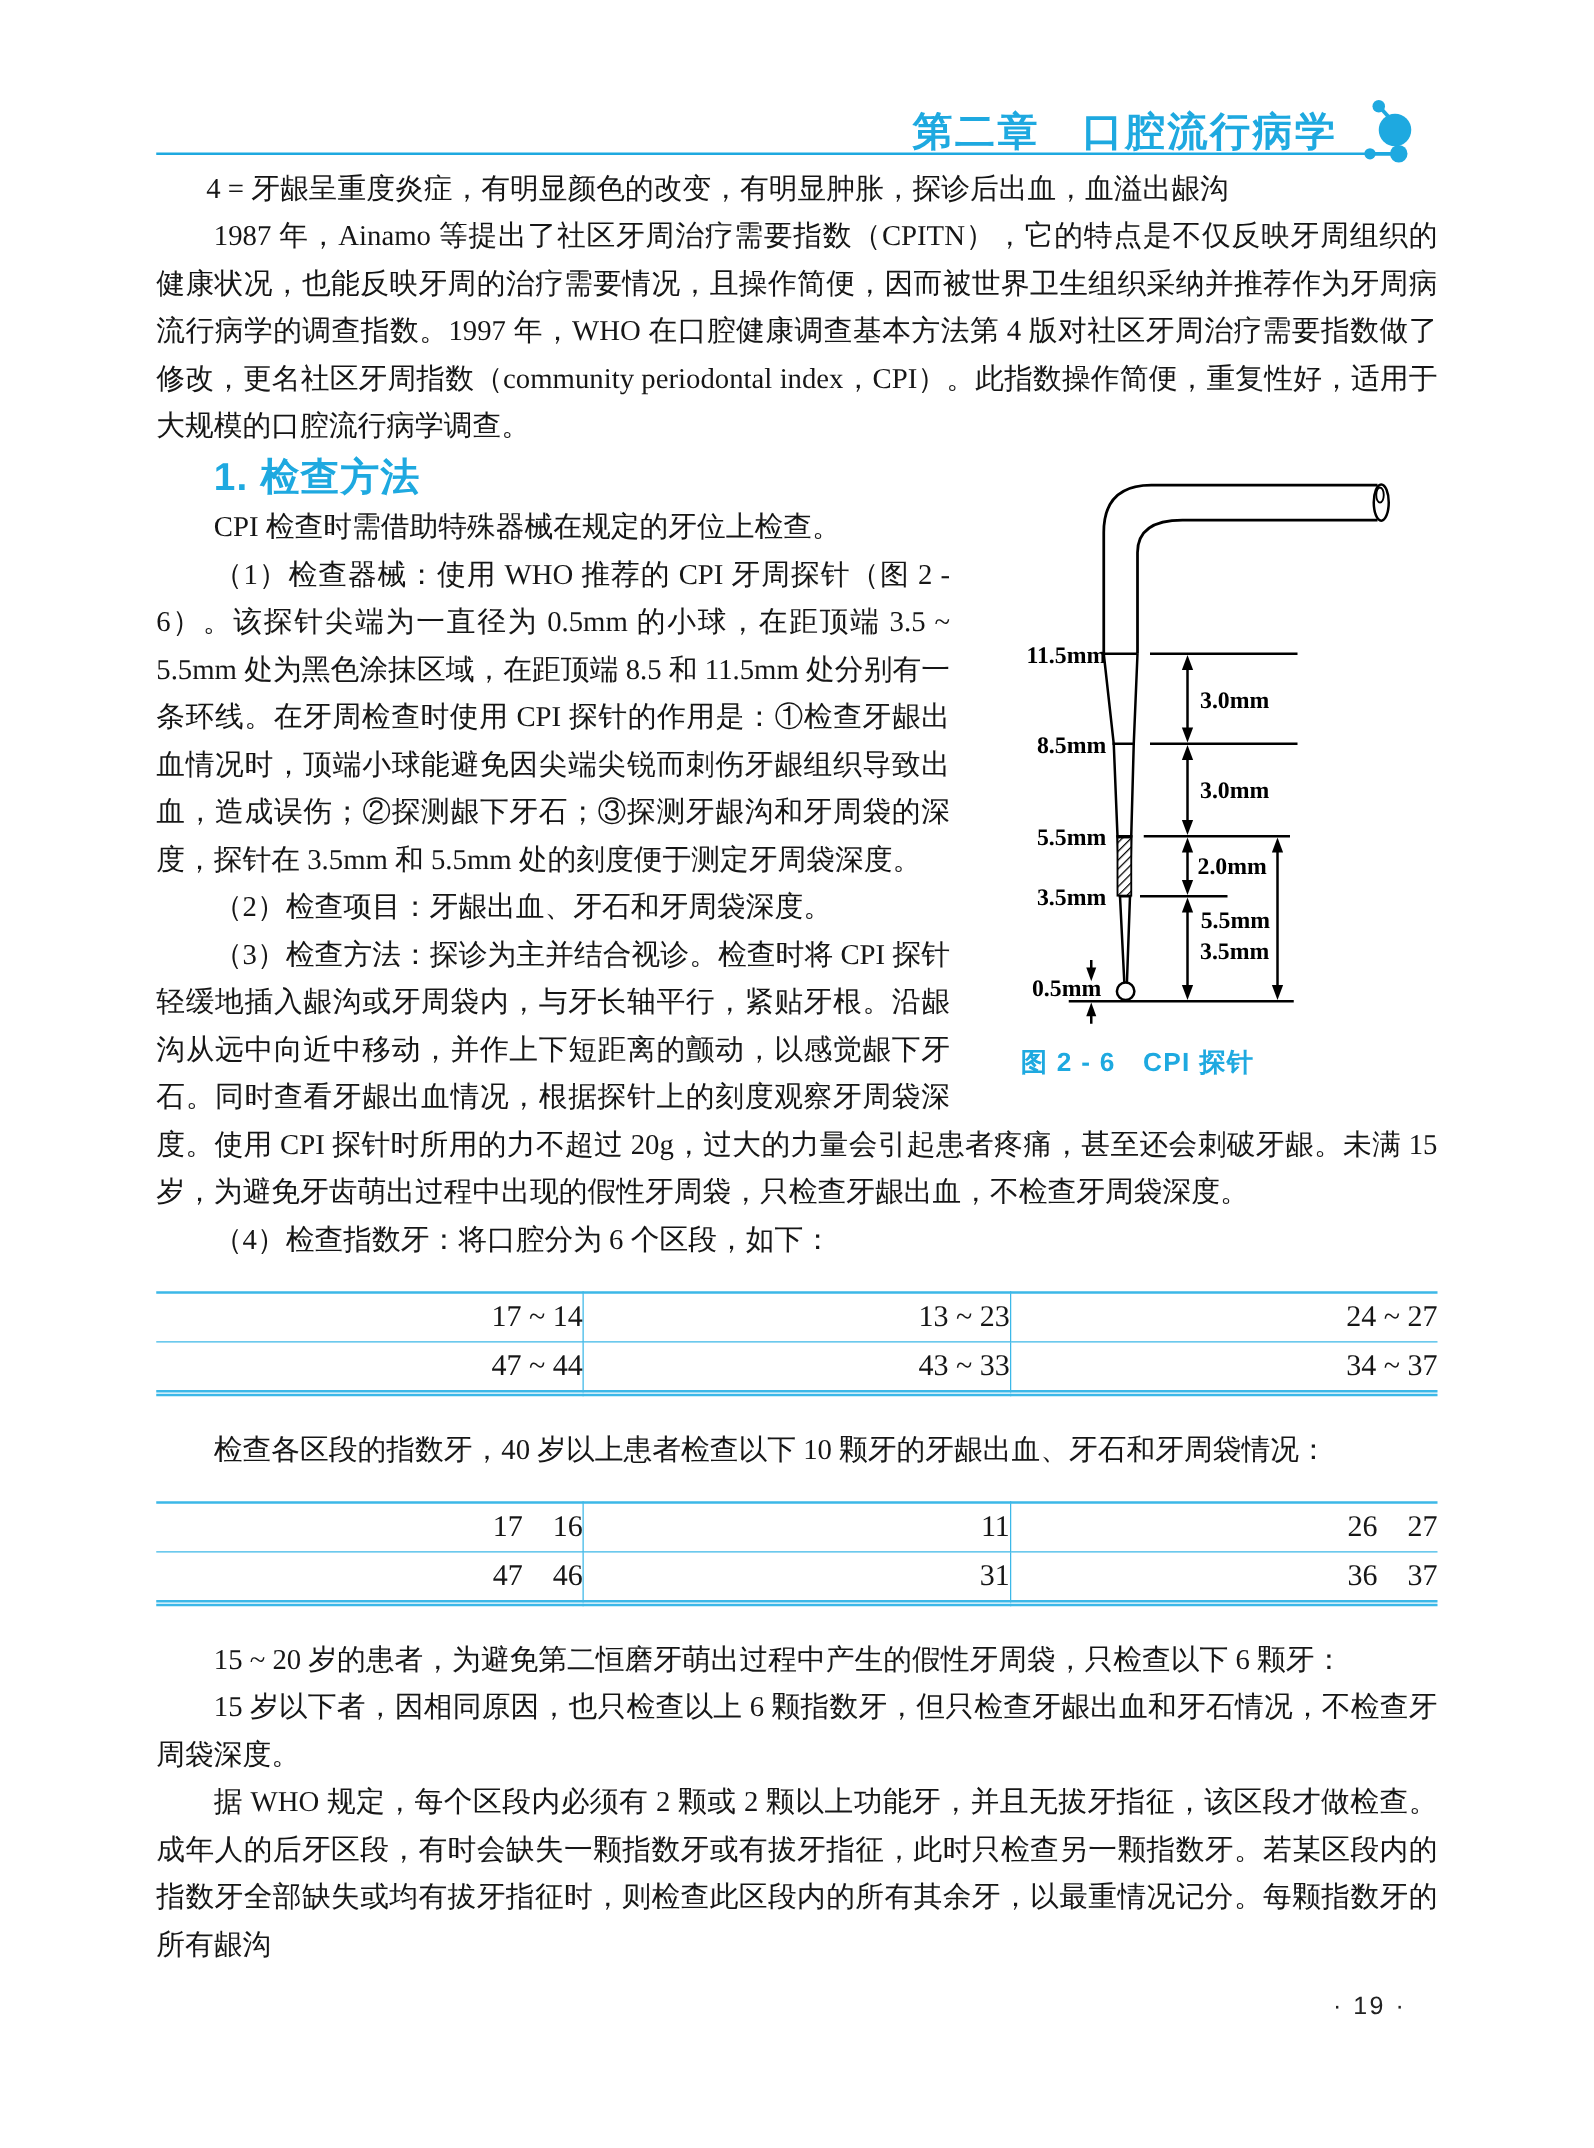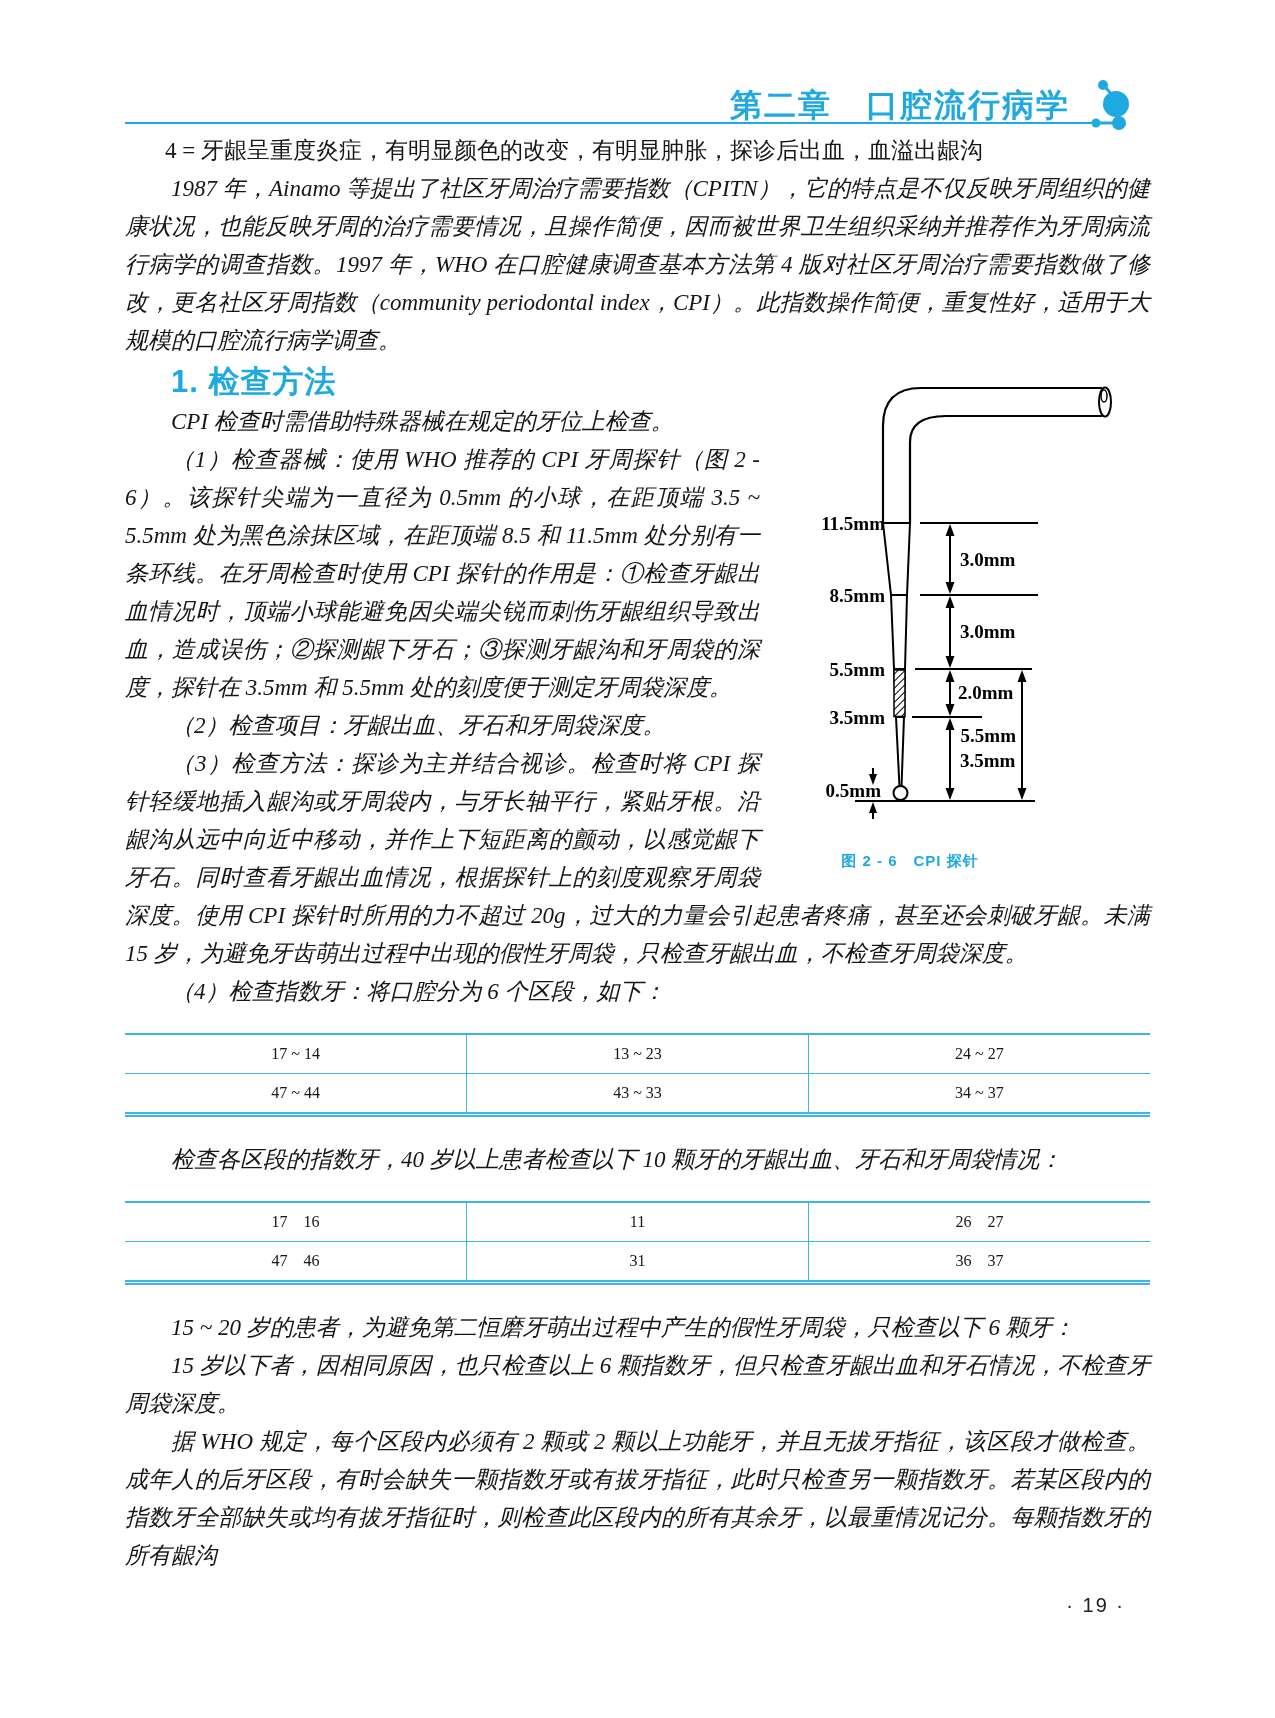--- a/index.html
+++ b/index.html
@@ -33,50 +33,50 @@
   .content{
     position:absolute;left:125px;top:132px;width:1025px;
     font-size:23px;line-height:38px;
   }
   p{margin:0;}
   .grade-line{padding-left:40px;white-space:nowrap;}
   .sec6{
     color:var(--acc);font-size:25px;letter-spacing:3px;
     padding-left:40px;margin:15px 0 10px 0;font-weight:500;
   }
-  .para{text-indent:2em;text-align:justify;font-style:italic;}
+  .para{text-indent:2em;text-align:justify;}
   .method-h{
     color:var(--acc);font-weight:bold;font-size:31px;
     font-family:Liberation Sans, sans-serif;
     padding-left:46px;margin:3px 0 2px 0;letter-spacing:1px;
   }
   .clear{clear:both;}
   
   .figure{
     float:right;width:390px;margin:-22px 0 4px 0;
   }
   .fig-svg text{
     font-family:"Liberation Serif","DejaVu Serif",serif;
     font-weight:bold;font-size:19px;fill:#000;
   }
   .fig-caption{
-    width:300px;text-align:center;margin-top:10px;
+    width:300px;text-align:center;
     font-family:"Liberation Sans","DejaVu Sans",sans-serif;
-    font-weight:bold;font-size:15px;color:var(--acc);
+    font-weight:bold;font-size:21px;color:var(--acc);
     letter-spacing:1px;line-height:26px;
   }
   
   table.seg{
     width:100%;border-collapse:collapse;margin:22px 0 24px 0;
     border-top:2px solid var(--tbl);
     border-bottom:5px double var(--tbl);
   }
   table.seg td{
-    width:33.33%;height:34px;text-align:center;vertical-align:middle;
-    font-size:16px;padding:0;margin-top:28px;
+    width:33.33%;height:34px;text-align:right;vertical-align:middle;
+    font-size:24px;padding:0;margin-top:28px;
   }
   table.seg tr:first-child td{border-bottom:1.5px solid var(--tbl);}
   table.seg td:nth-child(1),table.seg td:nth-child(2){border-right:1.5px solid var(--tbl);}
   
   .pageno{
     position:absolute;right:150px;top:1594px;
     font-family:"Liberation Sans","DejaVu Sans",sans-serif;
     font-size:20px;color:#222;letter-spacing:2px;
   }
 </style>

